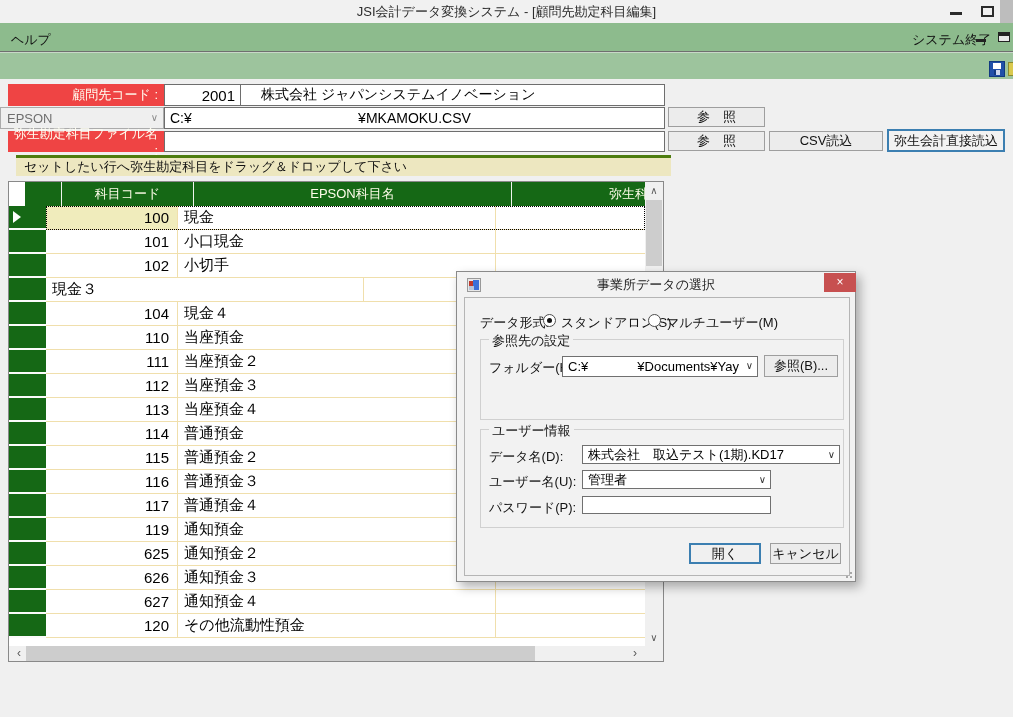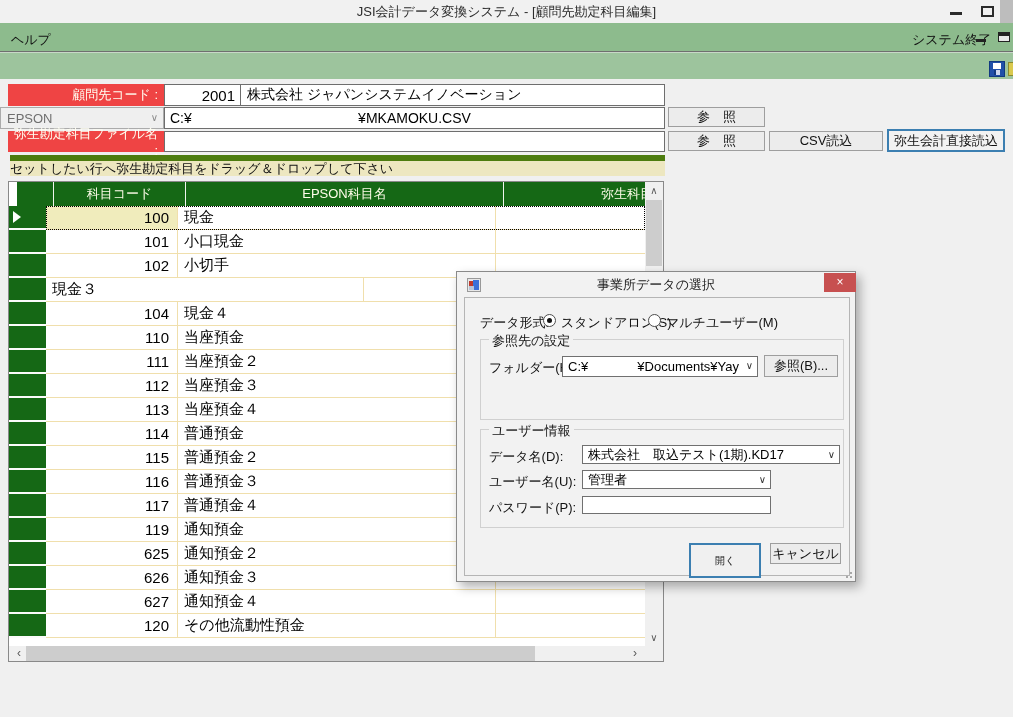--- a/index.html
+++ b/index.html
@@ -26,38 +26,38 @@
   .save-icon { left:989px; top:61px; width:16px; height:16px; background:#2050a8; border:1px solid #123a80; }
   .save-icon .label { position:absolute; left:3px; top:1px; width:8px; height:6px; background:#ffffff; }
   .save-icon .shutter { position:absolute; left:4px; bottom:1px; width:6px; height:5px; background:#cdd8ee; border-left:2px solid #123a80; }
   .tool-part { left:1008px; top:62px; width:5px; height:14px; background:#d9c94e; border:1px solid #8a8a2e; border-right:none; }
 
   
   .glabel { background:#ef4444; color:#fffff2; font-size:13px; text-align:right; padding-right:6px; display:flex; align-items:center; justify-content:flex-end; }
   .wbox { background:#ffffff; border:1px solid #6e6e6e; font-size:14px; display:flex; align-items:center; }
   .lbl-client { left:8px; top:84px; width:156px; height:22px; }
   .box-code { left:164px; top:84px; width:77px; height:22px; justify-content:flex-end; padding-right:5px; font-size:15px; }
-  .box-company { left:240px; top:84px; width:425px; height:22px; padding-left:6px; }
+  .box-company { left:240px; top:84px; width:425px; height:22px; padding-left:20px; }
   .combo-epson { left:0px; top:107px; width:164px; height:22px; background:#efefef; border:1px solid #ababab; font-size:13px; color:#6f6f6f; display:flex; align-items:center; padding-left:6px; }
   .combo-epson .arrow { position:absolute; right:5px; top:4px; font-size:10px; color:#8a8a8a; }
   .box-path { left:164px; top:107px; width:501px; height:22px; padding:0 5px; justify-content:space-between; }
   .box-path .mid { position:absolute; left:0; width:100%; text-align:center; }
   .lbl-yayoi { left:8px; top:131px; width:156px; height:21px; }
   .box-yayoi { left:164px; top:131px; width:501px; height:21px; }
   .btn { background:#ececec; border:1px solid #9e9e9e; font-size:13px; color:#111; display:flex; align-items:center; justify-content:center; }
   .btn-browse1 { left:668px; top:107px; width:97px; height:20px; }
   .btn-browse2 { left:668px; top:131px; width:97px; height:20px; }
   .btn-csv { left:769px; top:131px; width:114px; height:20px; }
   .btn-direct { left:887px; top:129px; width:118px; height:23px; border:2px solid #3c7fb1; background:#f2f2f2; }
 
-  .hintbar { left:10px; top:155px; width:655px; height:21px; background:#ede7c0; border-top:6px solid #4d7c0f; font-size:13px; color:#111; display:flex; align-items:center; padding-left:0; }
+  .hintbar { left:16px; top:155px; width:655px; height:21px; background:#ede7c0; border-top:3px solid #4d7c0f; font-size:13px; color:#111; display:flex; align-items:center; padding-left:8px; }
 
   
   .grid { left:8px; top:181px; width:656px; height:481px; border:1px solid #898989; background:#ffffff; }
-  .grid-header { position:absolute; left:8px; top:0; width:636px; height:24px; display:flex; background:#156815; }
+  .grid-header { position:absolute; left:16px; top:0; width:636px; height:24px; display:flex; background:#156815; }
   .hcell { color:#fffdea; font-size:13px; display:flex; align-items:center; justify-content:center; border-right:1px solid #eef5ee; overflow:hidden; }
   .hcell.corner { width:37px; }
   .hcell.c-code { width:132px; }
   .hcell.c-epson { width:318px; }
   .hcell.c-yayoi { width:149px; justify-content:flex-end; border-right:none; white-space:nowrap; }
   .grid-body { position:absolute; left:0; top:24px; width:636px; height:440px; overflow:hidden; background:#fff; }
   .grid-row { display:flex; height:24px; position:relative; }
   .rowhdr { width:37px; background:#156815; border-bottom:2px solid #fbfbfb; position:relative; flex:none; }
   .rowhdr .arrow { position:absolute; left:4px; top:5px; width:0; height:0; border-left:8px solid #ffffff; border-top:6px solid transparent; border-bottom:6px solid transparent; }
   .cell { font-size:15px; color:#000; display:flex; align-items:center; border-right:1px solid #f0dfac; border-bottom:1px solid #f0dfac; overflow:hidden; white-space:nowrap; }
@@ -103,21 +103,21 @@
   .gb-label { position:absolute; top:-8px; left:8px; background:#f2f2f2; padding:0 3px; font-size:13px; color:#111; }
 
   .fld-label { position:absolute; font-size:13px; color:#111; }
   .dcombo { position:absolute; background:#fff; border:1px solid #707070; font-size:13px; color:#000; display:flex; align-items:center; padding:0 18px 0 5px; }
   .dcombo .arrow { position:absolute; right:4px; top:3px; font-size:10px; color:#333; }
   .folder-combo { left:81px; top:16px; width:196px; height:21px; justify-content:space-between; }
   .btn-refB { position:absolute; left:283px; top:15px; width:74px; height:22px; }
   .dataname-combo { left:101px; top:15px; width:258px; height:19px; }
   .username-combo { left:101px; top:40px; width:189px; height:19px; }
   .pw-input { position:absolute; left:101px; top:66px; width:189px; height:18px; background:#fff; border:1px solid #707070; font-size:13px; }
-  .btn-open { position:absolute; left:224px; top:245px; width:72px; height:35px; border:2px solid #3c7fb1; background:#f0f0f0; font-size:10px; display:flex; align-items:center; justify-content:center; }
+  .btn-open { position:absolute; left:224px; top:245px; width:72px; height:21px; border:2px solid #3c7fb1; background:#f0f0f0; font-size:13px; display:flex; align-items:center; justify-content:center; }
   .btn-cancel { position:absolute; left:305px; top:245px; width:71px; height:21px; font-size:13px; }
   .grip { position:absolute; right:3px; bottom:3px; width:8px; height:8px; }
   .grip i { position:absolute; width:2px; height:2px; background:#a8a8a8; }
   .grip i:nth-child(1){ right:0; bottom:0; } .grip i:nth-child(2){ right:4px; bottom:0; } .grip i:nth-child(3){ right:0; bottom:4px; }
 </style>
 </head>
 <body>
 
 <div class="abs titlebar">
   <div class="title-text">JSI会計データ変換システム - [顧問先勘定科目編集]</div>

